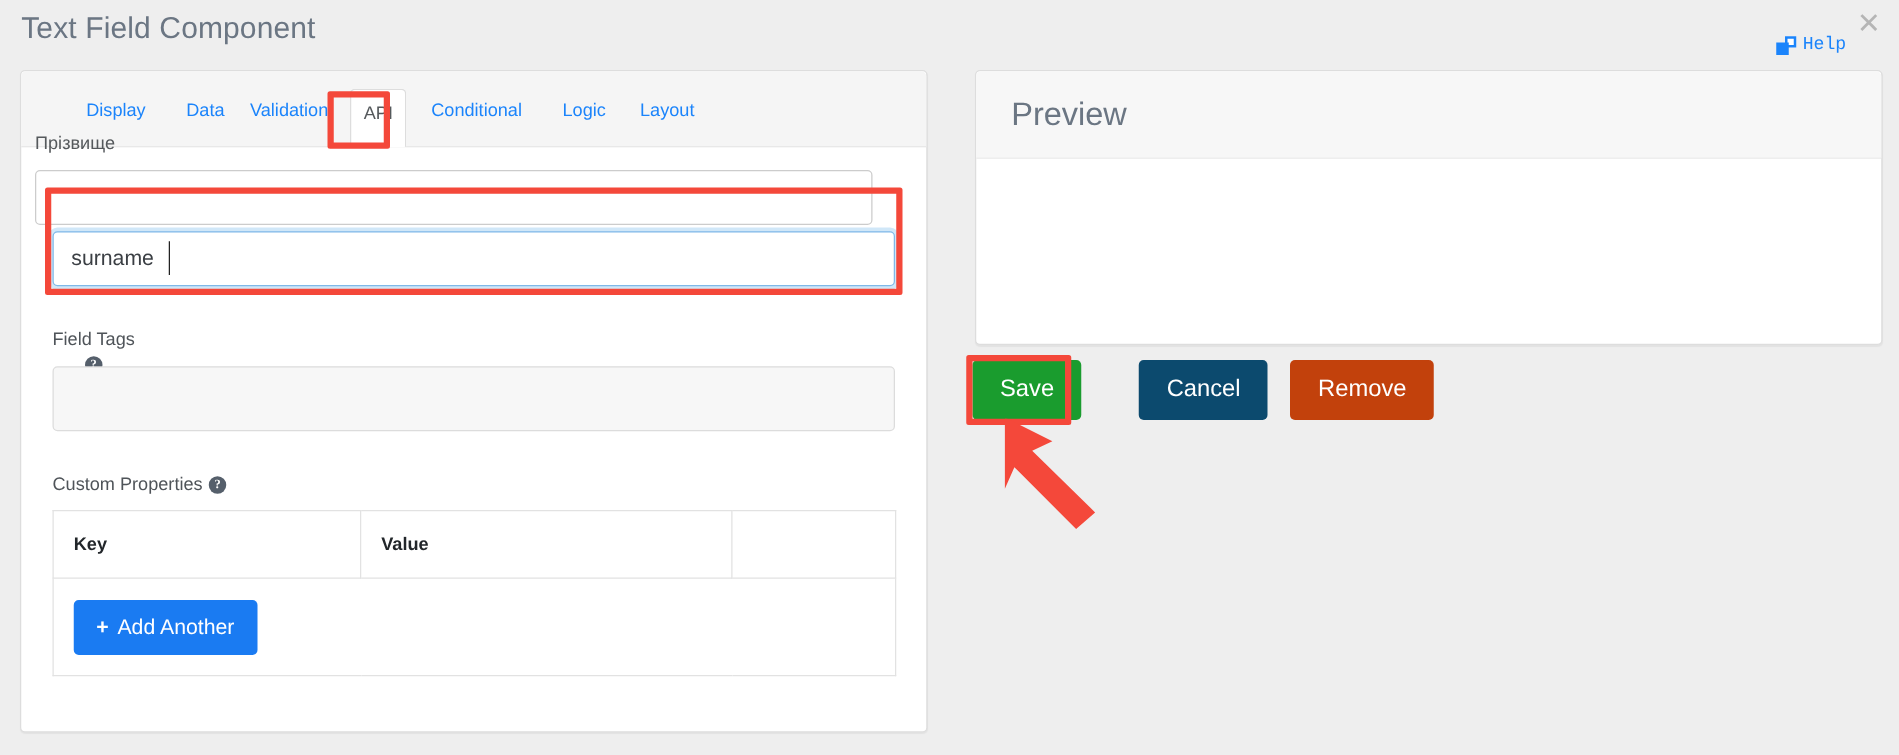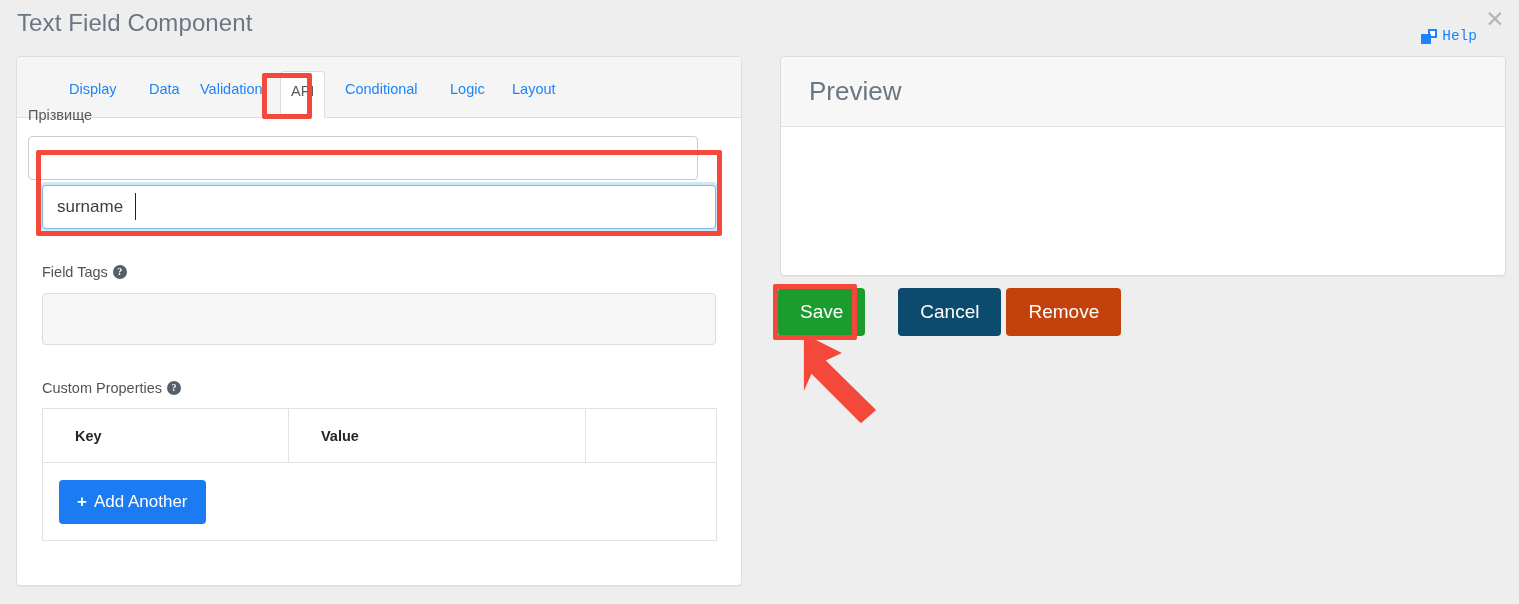--- a/index.html
+++ b/index.html
@@ -173,21 +173,21 @@
   }
   #caret {
     position: absolute;
     left: 135px;
     top: 193px;
     width: 1px;
     height: 27px;
     background: #222;
   }
 
-  #field-tags-label { left: 42px; top: 264px; }
+  #field-tags-label { left: 42px; top: 264px; flex-direction: column; }
   #field-tags-input {
     position: absolute;
     left: 42px;
     top: 293px;
     width: 674px;
     height: 52px;
     box-sizing: border-box;
     border: 1px solid #dcdcdc;
     border-radius: 4px;
     background: #f7f7f7;
@@ -211,21 +211,21 @@
   #custom-props-table td {
     border: 1px solid #e2e2e2;
     padding: 0;
   }
   #custom-props-table th {
     height: 53px;
     text-align: left;
     font-size: 14.5px;
     color: #22262a;
     font-weight: bold;
-    padding-left: 32px;
+    padding-left: 16px;
     vertical-align: middle;
   }
   #custom-props-table td.footer-cell {
     height: 77px;
     padding-left: 16px;
     vertical-align: middle;
   }
   #add-another-btn {
     display: inline-flex;
     align-items: center;
@@ -297,21 +297,21 @@
     font-family: "Liberation Sans", sans-serif;
     outline: none;
   }
 
   
   #action-buttons {
     position: absolute;
     left: 778px;
     top: 288px;
     display: flex;
-    gap: 5px;
+    gap: 18px;
   }
   .action-btn {
     border: none;
     border-radius: 4px;
     color: #ffffff;
     font-size: 19px;
     font-family: "Liberation Sans", sans-serif;
     height: 48px;
     padding: 0 22px;
     cursor: pointer;

